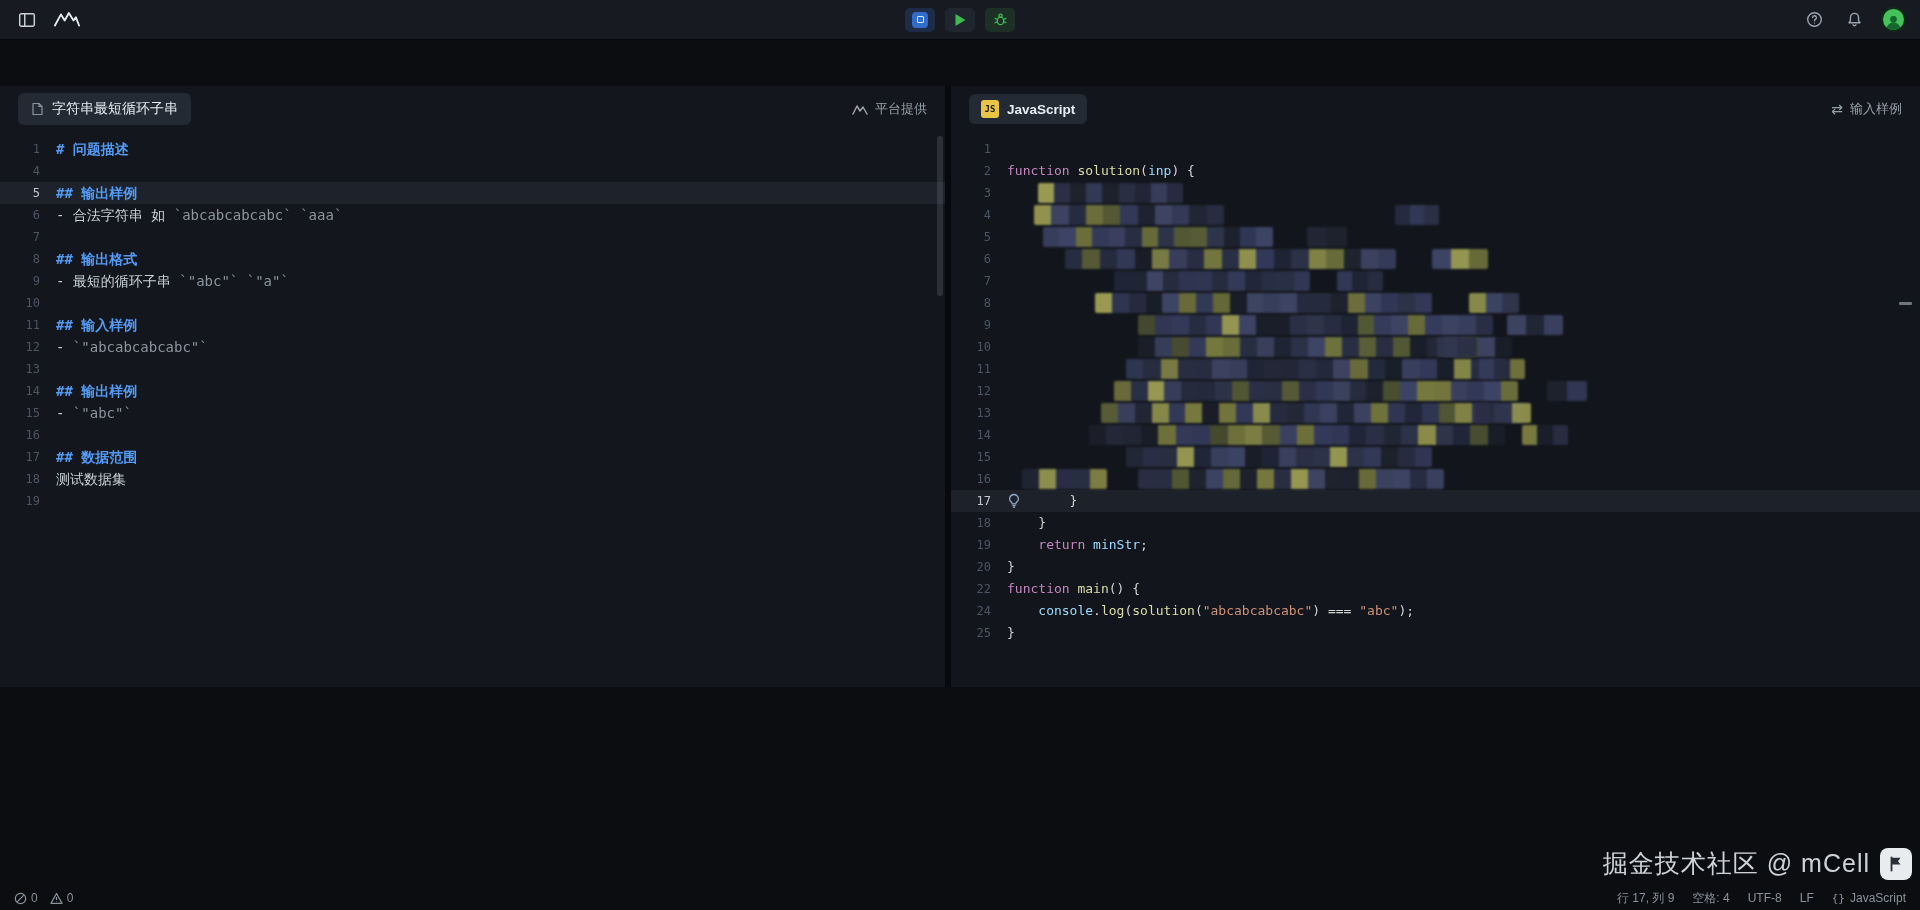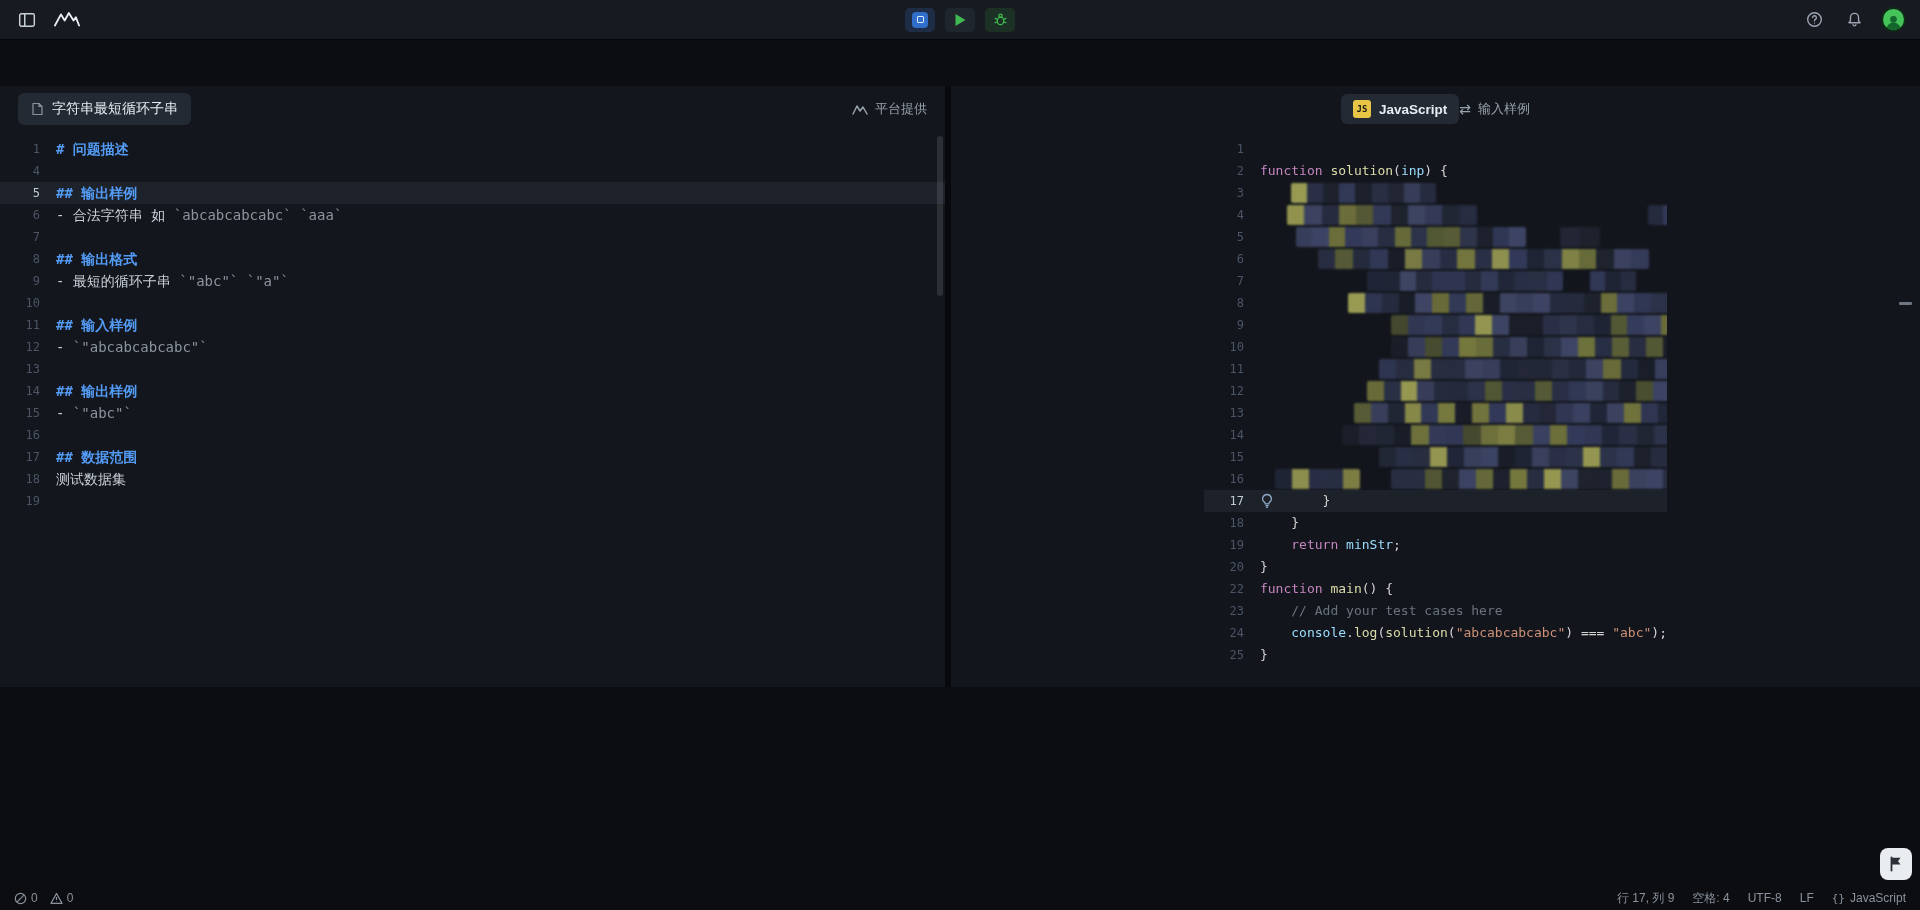--- a/index.html
+++ b/index.html
@@ -30,21 +30,21 @@
 
   
   .content-row { flex:1; display:flex; min-height:0; }
   .content-col { flex:1; display:flex; flex-direction:column; min-width:0; }
   .panes-row { height:601px; display:flex; min-width:0; }
   .splitter { width:6px; background:#07090d; flex:0 0 6px; cursor:col-resize; }
 
   .left-pane { width:945px; flex:0 0 945px; background:#13161c; display:flex;
     flex-direction:column; position:relative; }
   .right-pane { flex:1; background:#12151b; display:flex; flex-direction:column;
-    position:relative; min-width:0;align-items:center; }
+    position:relative; min-width:0; }
 
   .pane-header { height:46px; display:flex; align-items:center; padding:0 18px;
     justify-content:space-between; flex:0 0 46px; }
   .title-chip { display:flex; align-items:center; gap:8px; background:#242a33;
     border-radius:6px; padding:7px 13px; color:#e6edf3; font-size:14px; cursor:pointer; }
   .muted-label { display:flex; align-items:center; gap:7px; color:#98a2ac; font-size:13px; cursor:pointer; }
   .tab-chip { display:flex; align-items:center; gap:8px; background:#242a33;
     border-radius:6px; padding:6px 12px; cursor:pointer; }
   .js-badge { width:18px; height:18px; background:#e8c545; color:#1b1d12; font-weight:bold;
     font-size:9px; display:flex; align-items:center; justify-content:center; border-radius:3px;
@@ -256,21 +256,20 @@
               <div class="ed-line"><span class="gutter">16</span><span class="lcontent"><span class="mosaic" style="left: 15px; width: 85px;"><i style="width: 17px; background: rgb(32, 38, 58); opacity: 0.89;"></i><i style="width: 17px; background: rgb(155, 157, 75); opacity: 0.89;"></i><i style="width: 17px; background: rgb(40, 46, 70); opacity: 0.98;"></i><i style="width: 17px; background: rgb(42, 48, 72); opacity: 0.91;"></i><i style="width: 17px; background: rgb(138, 140, 66); opacity: 0.88;"></i></span><span class="mosaic" style="left: 131px; width: 306px;"><i style="width: 17px; background: rgb(42, 48, 72); opacity: 0.89;"></i><i style="width: 17px; background: rgb(42, 48, 72); opacity: 0.89;"></i><i style="width: 17px; background: rgb(90, 95, 51); opacity: 0.88;"></i><i style="width: 17px; background: rgb(30, 35, 48); opacity: 0.96;"></i><i style="width: 17px; background: rgb(60, 68, 104); opacity: 0.96;"></i><i style="width: 17px; background: rgb(110, 114, 54); opacity: 0.9;"></i><i style="width: 17px; background: rgb(30, 35, 48); opacity: 0.89;"></i><i style="width: 17px; background: rgb(119, 122, 56); opacity: 0.98;"></i><i style="width: 17px; background: rgb(42, 48, 72); opacity: 0.89;"></i><i style="width: 17px; background: rgb(155, 157, 75); opacity: 0.96;"></i><i style="width: 17px; background: rgb(61, 68, 102); opacity: 0.98;"></i><i style="width: 17px; background: rgb(30, 35, 48); opacity: 0.96;"></i><i style="width: 17px; background: rgb(30, 35, 48); opacity: 0.93;"></i><i style="width: 17px; background: rgb(119, 122, 56); opacity: 0.85;"></i><i style="width: 17px; background: rgb(61, 68, 102); opacity: 0.92;"></i><i style="width: 17px; background: rgb(60, 68, 104); opacity: 0.98;"></i><i style="width: 17px; background: rgb(40, 46, 70); opacity: 0.94;"></i><i style="width: 17px; background: rgb(60, 68, 104); opacity: 0.91;"></i></span></span></div>
               <div class="ed-line active"><span class="gutter">17</span><span class="lcontent"><span class="bulb-holder"><svg width="14" height="15" viewBox="0 0 14 15" fill="none" stroke="#8fa8c5" stroke-width="1.3">
                       <path d="M7 1.5 a4.3 4.3 0 0 1 2.4 7.9 c-0.5 0.4 -0.7 0.9 -0.7 1.4 h-3.4 c0 -0.5 -0.2 -1 -0.7 -1.4 A4.3 4.3 0 0 1 7 1.5 Z"></path>
                       <line x1="5.4" y1="12.6" x2="8.6" y2="12.6"></line>
                       <line x1="5.9" y1="14.2" x2="8.1" y2="14.2"></line>
                     </svg></span><span class="tok-plain">        }</span></span></div>
               <div class="ed-line"><span class="gutter">18</span><span class="lcontent"><span class="tok-plain">    }</span></span></div>
               <div class="ed-line"><span class="gutter">19</span><span class="lcontent"><span class="tok-plain">    </span><span class="tok-kw">return</span><span class="tok-plain"> </span><span class="tok-var">minStr</span><span class="tok-plain">;</span></span></div>
               <div class="ed-line"><span class="gutter">20</span><span class="lcontent"><span class="tok-plain">}</span></span></div>
               <div class="ed-line"><span class="gutter">22</span><span class="lcontent"><span class="tok-kw">function</span><span class="tok-plain"> </span><span class="tok-fn">main</span><span class="tok-plain">() {</span></span></div>
-              <div class="ed-line"><span class="gutter">23</span><span class="lcontent"><span class="tok-comment">    // Add your test cases here</span></span></div>
               <div class="ed-line"><span class="gutter">24</span><span class="lcontent"><span class="tok-plain">    </span><span class="tok-var">console</span><span class="tok-plain">.</span><span class="tok-fn">log</span><span class="tok-plain">(</span><span class="tok-fn">solution</span><span class="tok-plain">(</span><span class="tok-str">"abcabcabcabc"</span><span class="tok-plain">) </span><span class="tok-op">===</span><span class="tok-plain"> </span><span class="tok-str">"abc"</span><span class="tok-plain">);</span></span></div>
               <div class="ed-line"><span class="gutter">25</span><span class="lcontent"><span class="tok-plain">}</span></span></div>
             </div>
           <div class="ruler-dash"></div>
         </section>
       </div>
 
     </div>
 
   </div>
@@ -299,20 +298,21 @@
       <span class="sb-item">UTF-8</span>
       <span class="sb-item">LF</span>
       <span class="sb-item">
         <span class="braces-glyph">{}</span>
         <span>JavaScript</span>
       </span>
     </div>
   </footer>
 
   <div class="watermark">
+    <span class="watermark-text">掘金技术社区 @ mCell</span>
     <span class="flag-box">
       <svg width="18" height="18" viewBox="0 0 16 16" fill="none" stroke="#2b2f36" stroke-width="1.6">
           <line x1="4" y1="1.5" x2="4" y2="14.5"></line>
           <path d="M4 2.5 h8 l-2.2 3 L12 8.5 H4" fill="#2b2f36" stroke="none"></path>
         </svg>
     </span>
   </div>
 
 </div>
 

